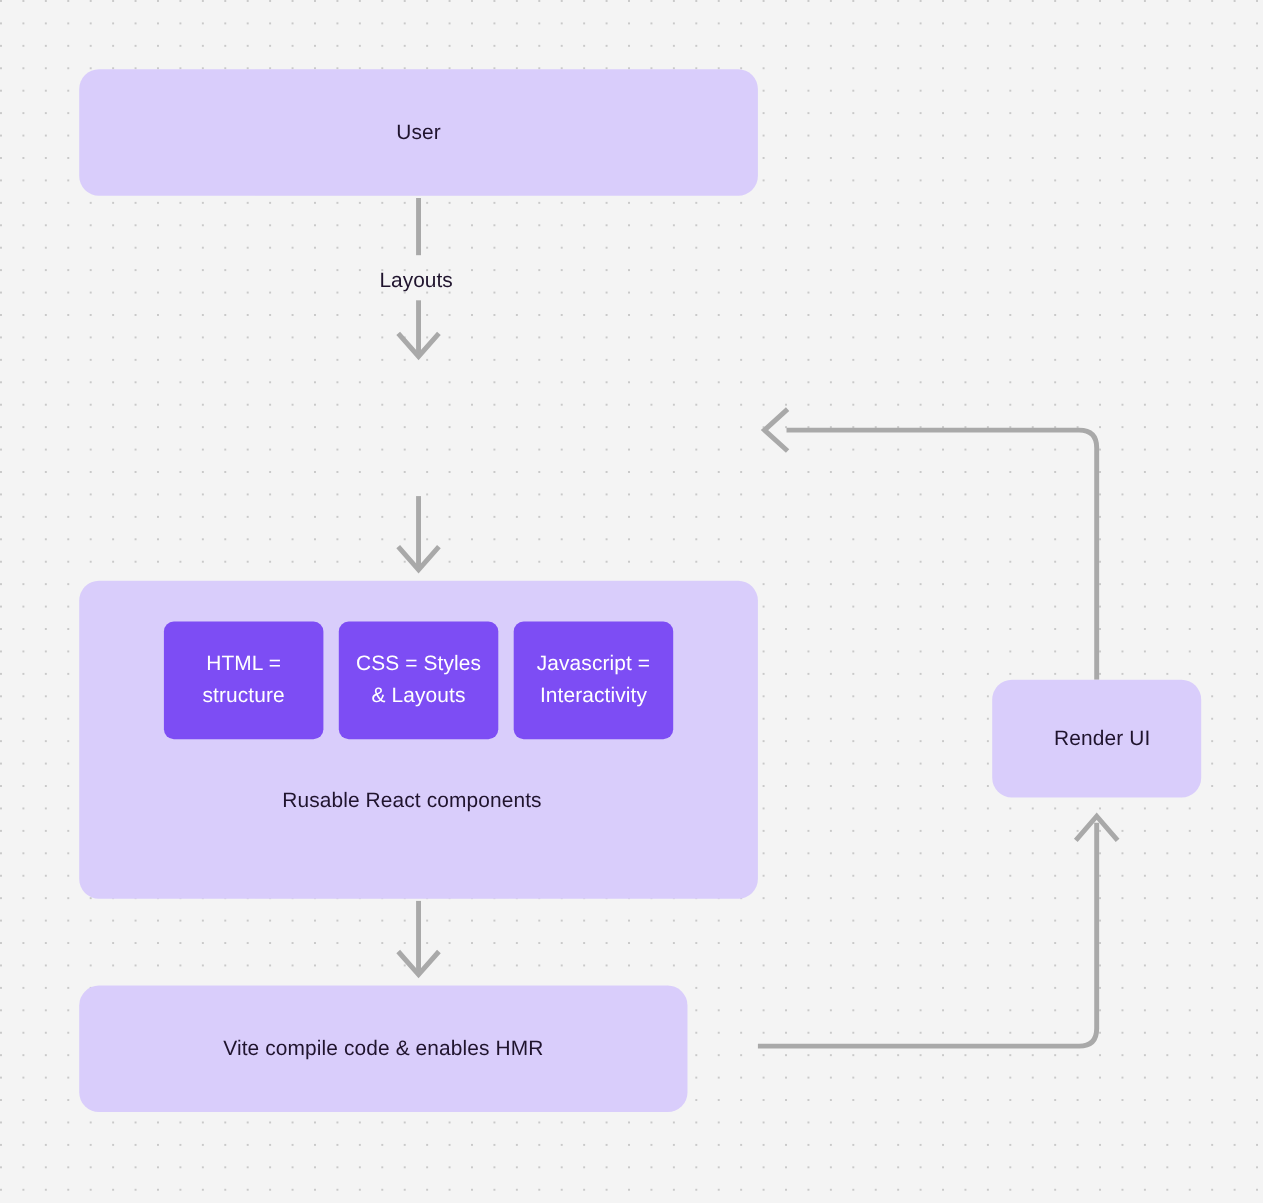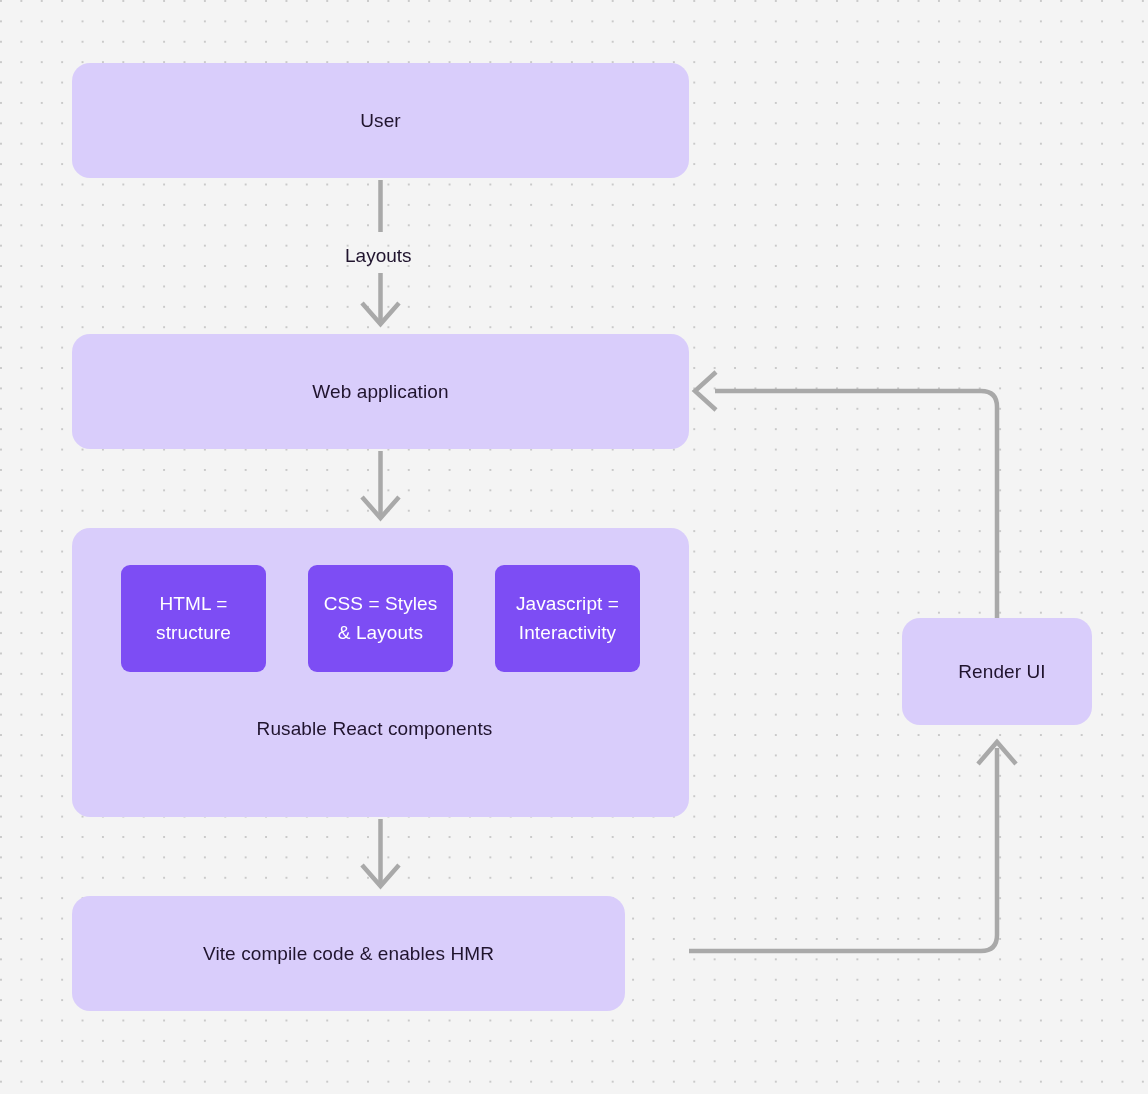--- a/index.html
+++ b/index.html
@@ -43,21 +43,21 @@
                       display: block; }
   .node-vite        { left: 72px;  top: 896px; width: 553px; height: 115px; }
   .node-render      { left: 902px; top: 618px; width: 190px; height: 107px; padding-left: 10px; }
 
   .chip-row {
     position: absolute;
     left: 0; right: 0;
     top: 37px;
     display: flex;
     justify-content: center;
-    gap: 42px;
+    gap: 14px;
   }
   .chip {
     width: 145px;
     height: 107px;
     background: #7d4df4;
     border-radius: 9px;
     display: flex;
     align-items: center;
     justify-content: center;
     text-align: center;
@@ -120,23 +120,20 @@
     <path d="M 997 618 L 997 407 Q 997 391 981 391 L 715 391"></path>
     <path class="head" d="M 716 372 L 695 391 L 716 410"></path>
   </svg>
 
   <div class="node node-user">
     <span>User</span>
   </div>
 
   <div class="edge-label lbl-prompt">Layouts</div>
 
-  <div class="node node-webapp">
-    <span>Web application</span>
-  </div>
 
   <div class="node node-components">
     <div class="chip-row">
       <div class="chip">
         <span>
           <span>HTML =</span><br>
           <span>structure</span>
         </span>
       </div>
       <div class="chip">

